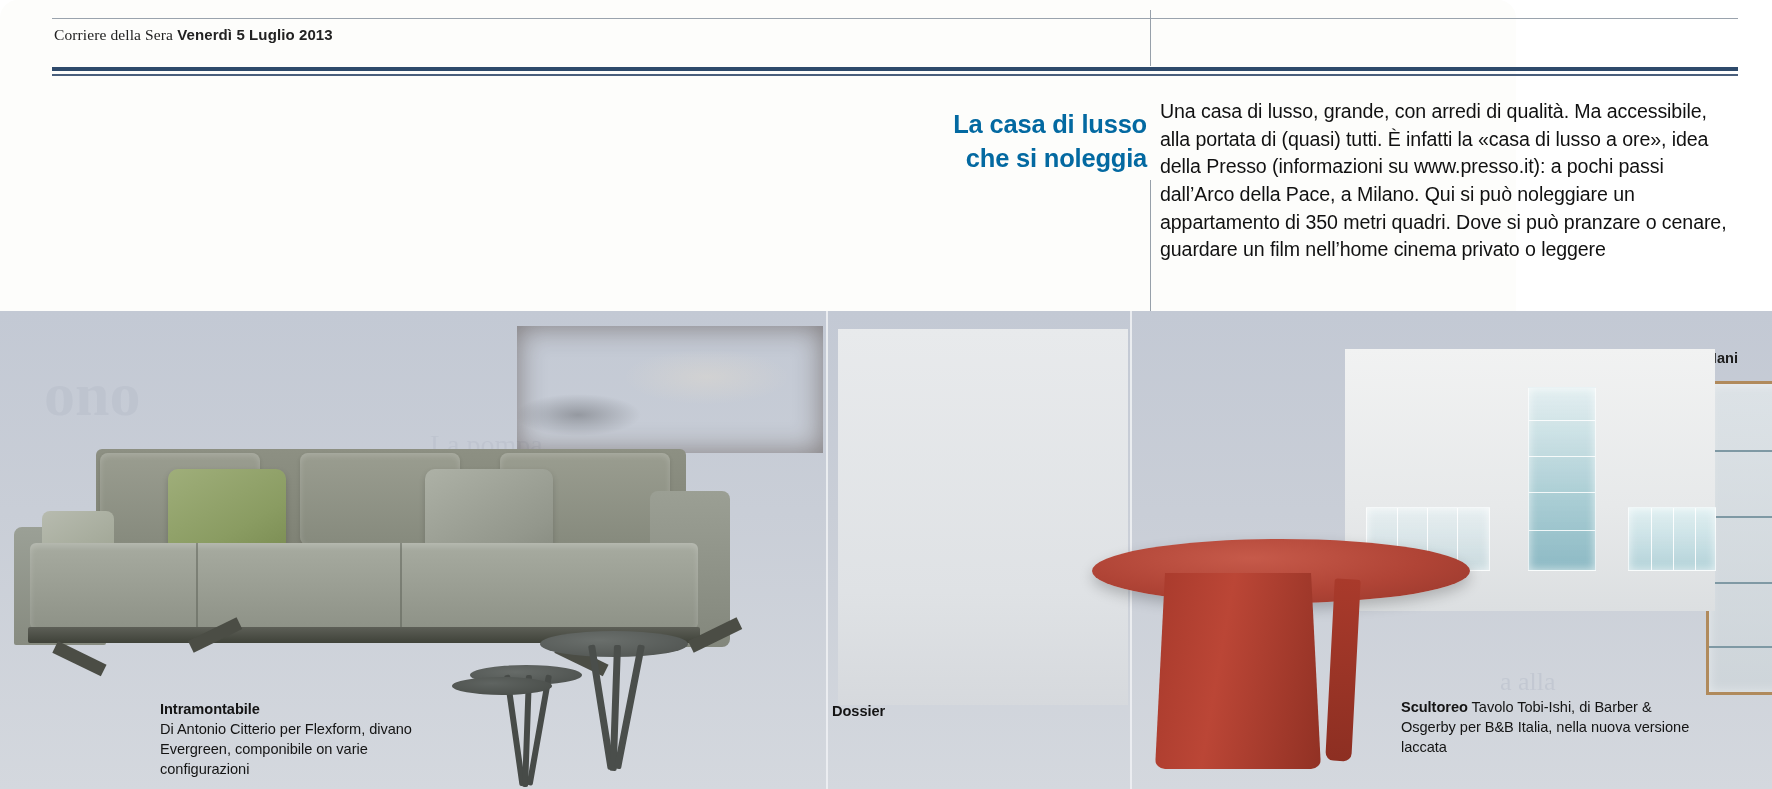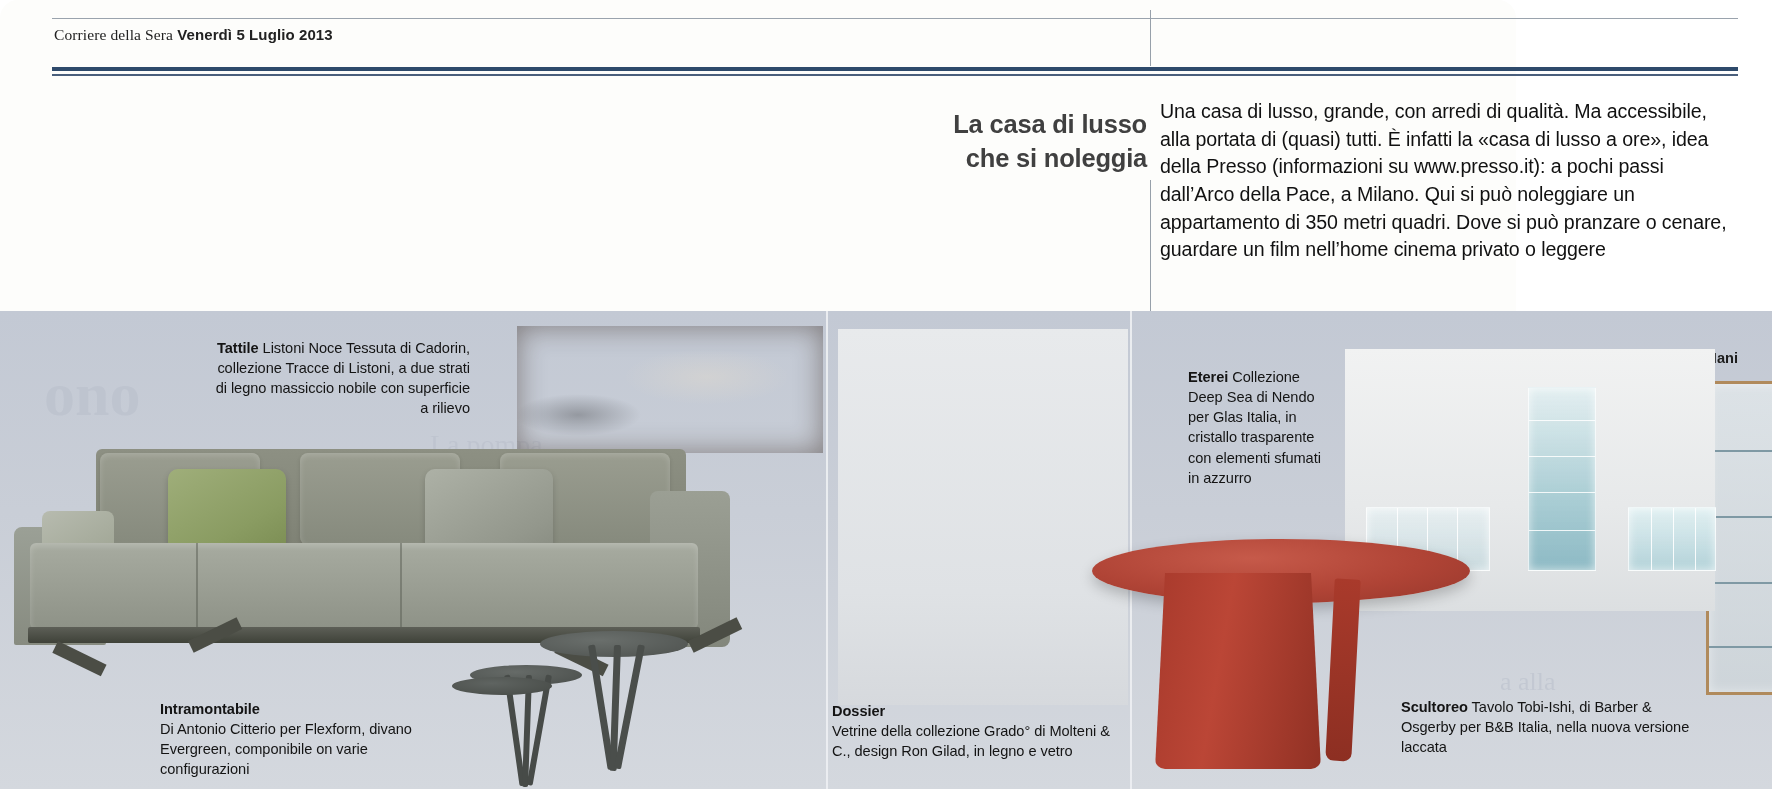--- a/index.html
+++ b/index.html
@@ -110,21 +110,21 @@
   .intro-headline {
     position: absolute;
     right: 625px;
     top: 24px;
     width: 340px;
     text-align: right;
     font-family: "Liberation Sans", sans-serif;
     font-weight: bold;
     font-size: 25.5px;
     line-height: 1.32;
-    color: #404040;
+    color: #0369a1;
     letter-spacing: -0.2px;
   }
   .intro-body {
     position: absolute;
     left: 1160px; top: 14px;
     width: 578px;
     font-size: 19.6px;
     line-height: 1.41;
     color: #111;
     letter-spacing: -0.1px;
@@ -494,23 +494,20 @@
 
     <div class="band-col-div" style="left:826px;"></div>
     <div class="band-col-div" style="left:1130px;"></div>
 
     <div class="credit">
       <span>a cura di </span><b>Silvia Nani</b>
     </div>
 
     <div class="wood"></div>
 
-    <div class="cap cap-tattile">
-      <b>Tattile</b><span> Listoni Noce Tessuta di Cadorin, collezione Tracce di Listoni, a due strati di legno massiccio nobile con superficie a rilievo</span>
-    </div>
 
     <div class="sofa-wrap">
       <div class="sofa-back"></div>
       <div class="cushion c1"></div>
       <div class="cushion c2"></div>
       <div class="cushion c3"></div>
       <div class="arm-left"></div>
       <div class="arm-right"></div>
       <div class="pillow-small"></div>
       <div class="pillow-green"></div>
@@ -549,44 +546,40 @@
         <div class="shelf" style="top:66px;"></div>
         <div class="shelf" style="top:132px;"></div>
         <div class="shelf" style="top:198px;"></div>
         <div class="shelf" style="top:262px;"></div>
       </div>
 
     </div>
 
     <div class="cap cap-leggere">
       <b>Dossier</b><br>
-      <span>Vetrine della collezione Grado° di Molteni &amp; C., design Ron Gilad, in legno e vetro</span>
     </div>
 
     <div class="eterei-bg"></div>
     <div class="g-block g-tall">
       <i style="top:32px;"></i>
         <i style="top:68px;"></i>
         <i style="top:104px;"></i>
         <i style="top:142px;"></i>
     </div>
     <div class="g-block g-left">
       <i style="left:30px;"></i>
         <i style="left:60px;"></i>
         <i style="left:90px;"></i>
     </div>
     <div class="g-block g-right">
       <i style="left:22px;"></i>
         <i style="left:44px;"></i>
         <i style="left:66px;"></i>
     </div>
 
-    <div class="cap cap-eterei">
-      <b>Eterei</b><span> Collezione Deep Sea di Nendo per Glas Italia, in cristallo trasparente con elementi sfumati in azzurro</span>
-    </div>
 
     <div class="red-table-top"></div>
     <div class="red-pedestal"></div>
     <div class="red-fin"></div>
 
     <div class="cap cap-scultoreo">
       <b>Scultoreo</b><span> Tavolo Tobi-Ishi, di Barber &amp; Osgerby per B&amp;B Italia, nella nuova versione laccata</span>
     </div>
 
   </div>

